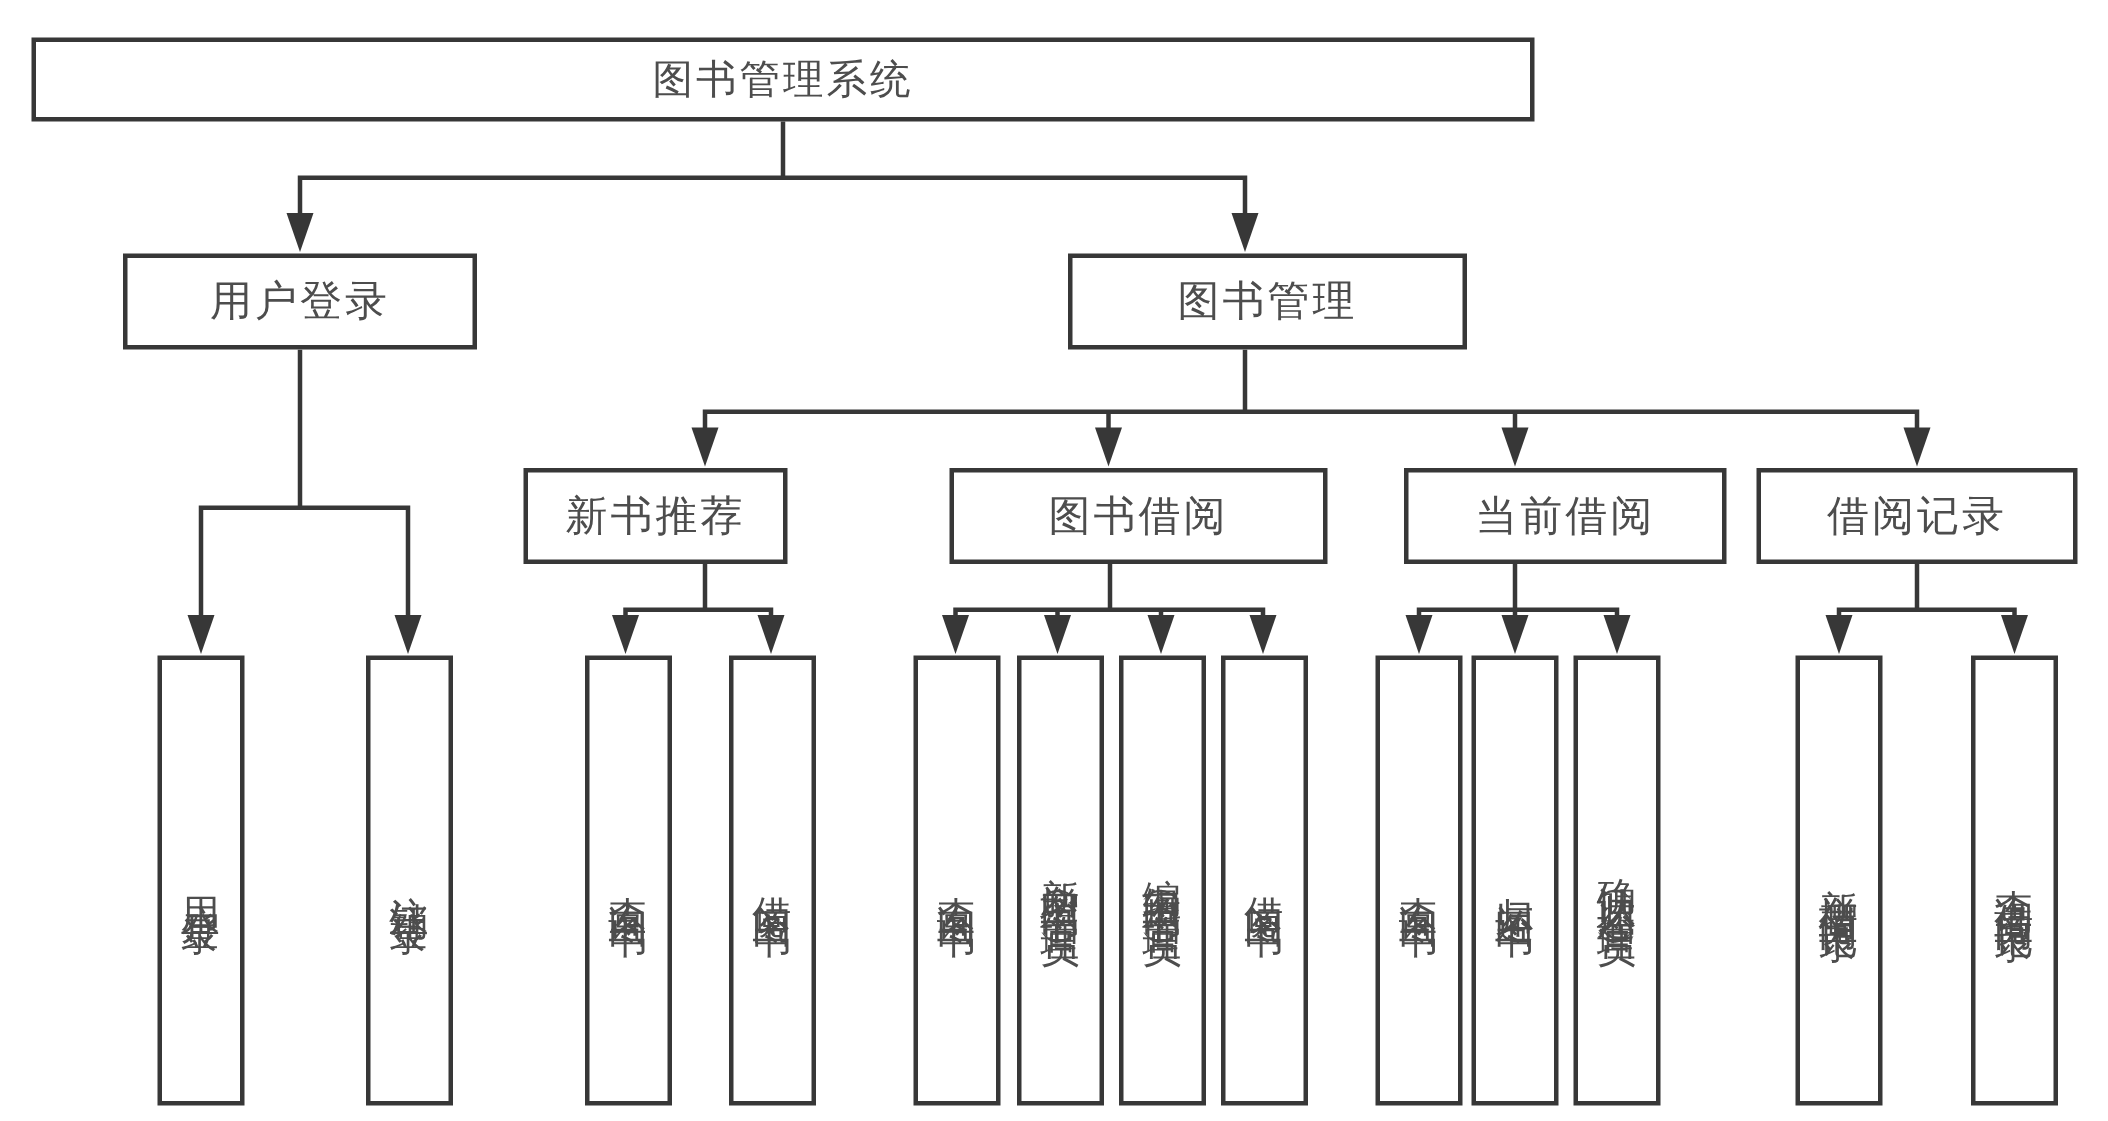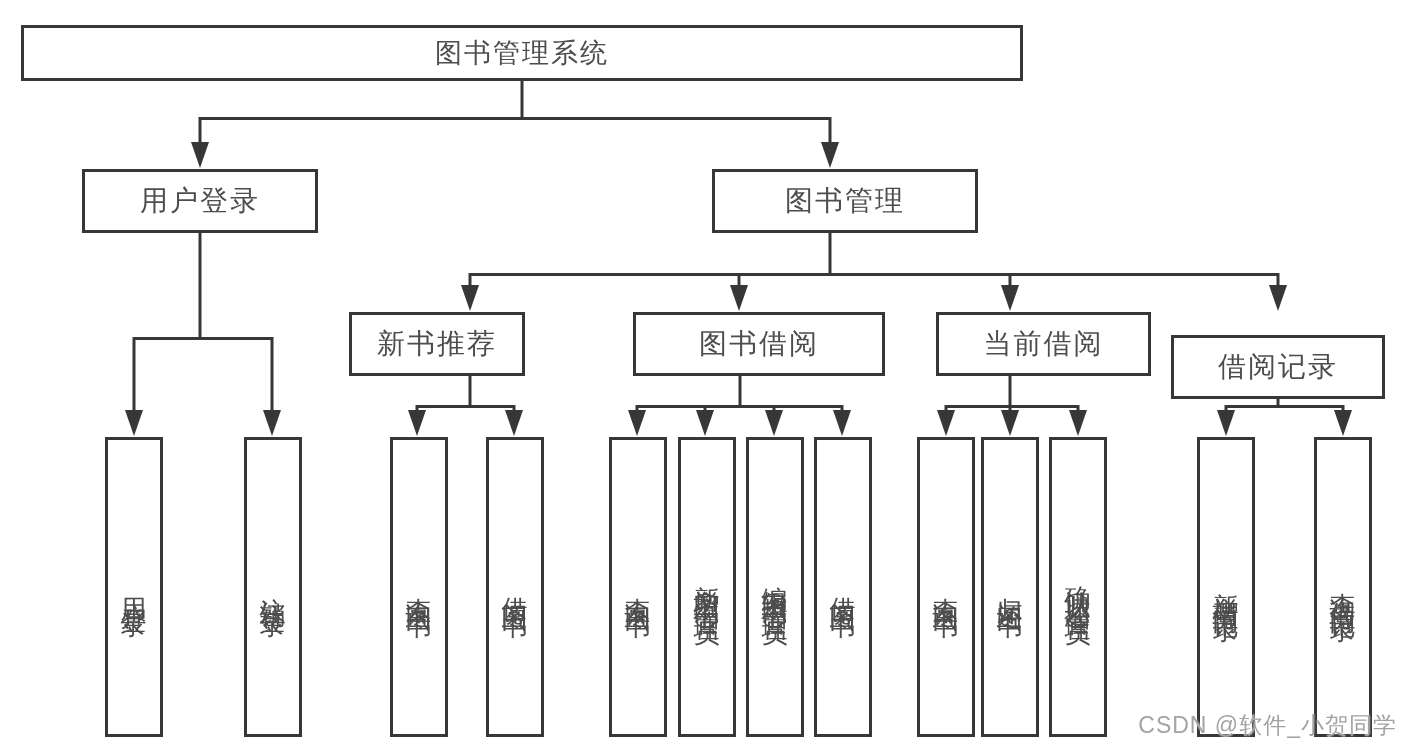--- a/index.html
+++ b/index.html
@@ -108,21 +108,21 @@
 
   <div class="box" style="left:349px;top:312px;width:176px;height:64px;">
     <span class="h-label">新书推荐</span>
   </div>
   <div class="box" style="left:633px;top:312px;width:252px;height:64px;">
     <span class="h-label">图书借阅</span>
   </div>
   <div class="box" style="left:936px;top:312px;width:215px;height:64px;">
     <span class="h-label">当前借阅</span>
   </div>
-  <div class="box" style="left:1171px;top:312px;width:214px;height:64px;margin-top:23px;">
+  <div class="box" style="left:1171px;top:312px;width:214px;height:64px;">
     <span class="h-label">借阅记录</span>
   </div>
 
   <div class="box leaf" style="left:105px;">
     <span class="v-label">用户登录</span>
   </div>
   <div class="box leaf" style="left:244px;">
     <span class="v-label">注销登录</span>
   </div>
 
@@ -156,14 +156,13 @@
     <span class="v-label">确认归还（管理员）</span>
   </div>
 
   <div class="box leaf" style="left:1197px;">
     <span class="v-label">新增借阅记录</span>
   </div>
   <div class="box leaf" style="left:1314px;">
     <span class="v-label">查询借阅记录</span>
   </div>
 
-  <div class="watermark">CSDN @软件_小贺同学</div>
 </div>
 
 </body></html>

